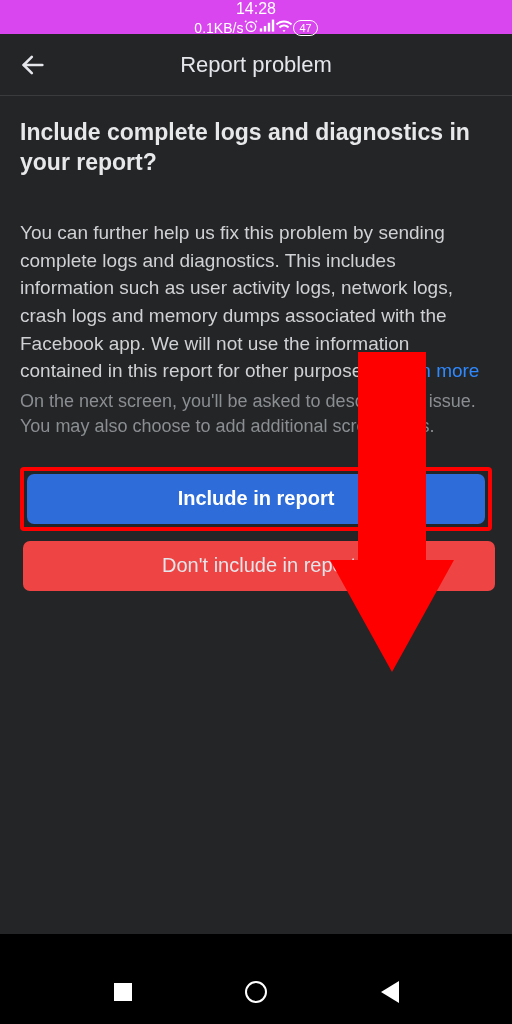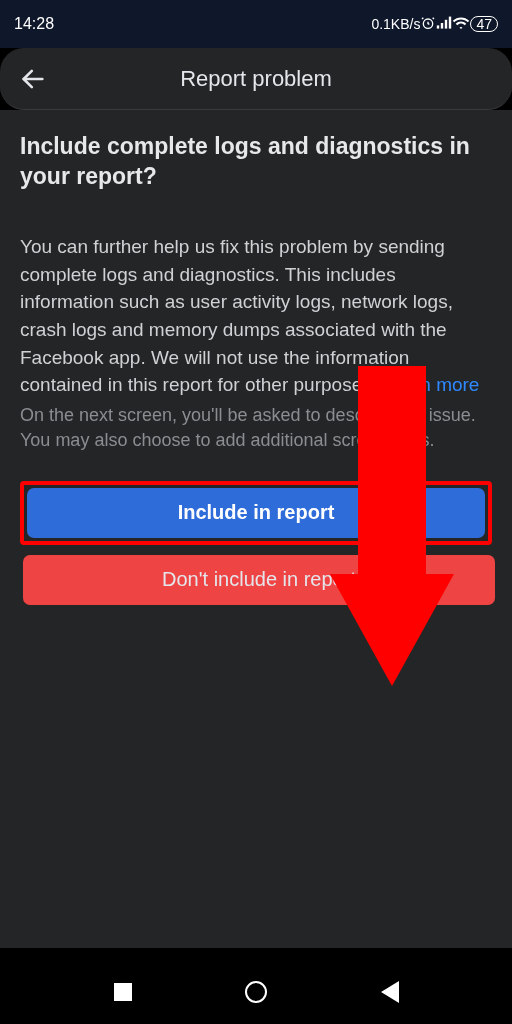--- a/index.html
+++ b/index.html
@@ -1,46 +1,46 @@
 <!DOCTYPE html>
 <html><head>
 <meta charset="utf-8">
 <style>
   * { margin: 0; padding: 0; box-sizing: border-box; }
   html, body { width: 512px; height: 1024px; overflow: hidden; font-family: -apple-system, Helvetica, Arial, sans-serif; }
   body { background: #000; color: #e6e8ea; }
 
   
   .statusbar {
-    height: 48px;
-    background: #0f172a;
+    height: 34px;
+    background: #d946ef;
     display: flex;
     align-items: center;
     justify-content: space-between;
     padding: 0 14px;
     font-size: 16px;
     color: #fff;
+    flex-direction: column;
   }
   .statusbar .right { display: flex; align-items: center; font-size: 14px; }
   .battery {
     display: inline-flex; align-items: center;
     border: 1.5px solid #fff; border-radius: 9px;
-    padding: 0 5px; font-size: 14px; line-height: 14px;
+    padding: 0 5px; font-size: 11px; line-height: 14px;
     height: 16px;
   }
 
   
   .appheader {
     height: 62px;
     background: #242526;
     display: flex;
     align-items: center;
     padding: 8px 16px;
     border-bottom: 1px solid #3a3b3c;
-    border-radius: 24px;
   }
   .back-arrow {
     width: 34px; height: 34px;
     display: flex; align-items: center; justify-content: center;
     color: #e4e6eb;
   }
   .appheader-title {
     flex: 1;
     text-align: center;
     font-size: 22px;

